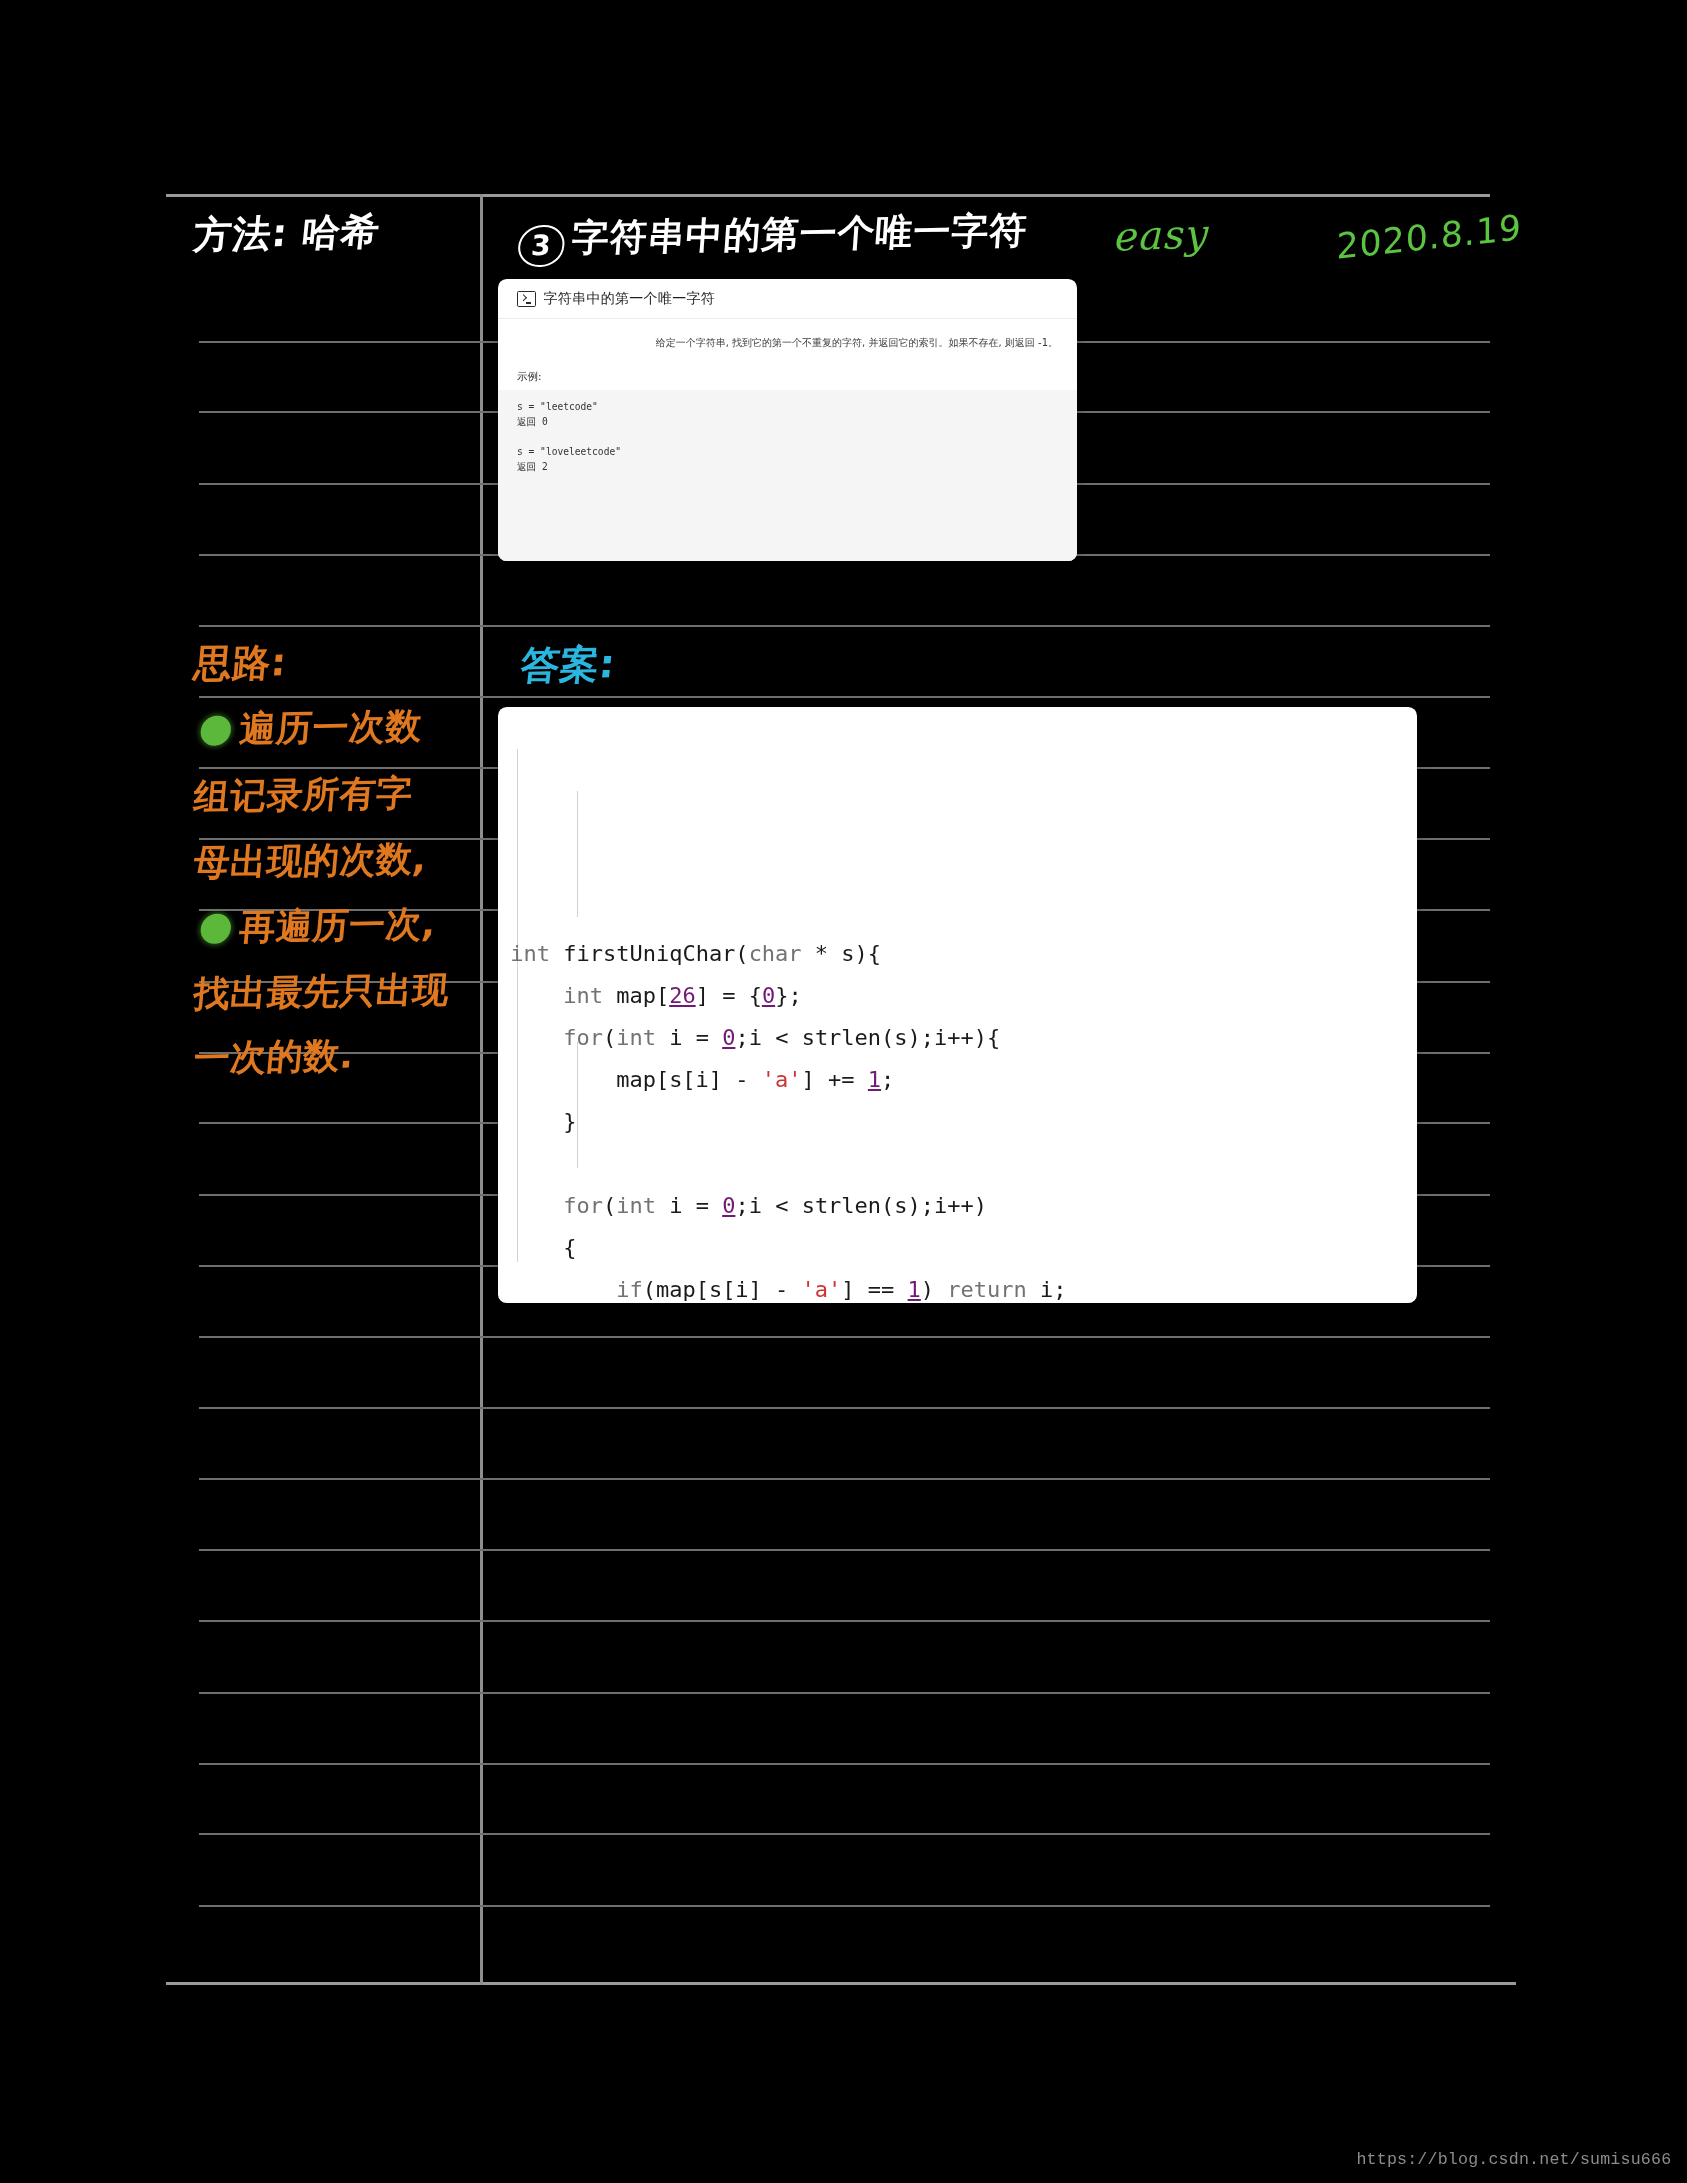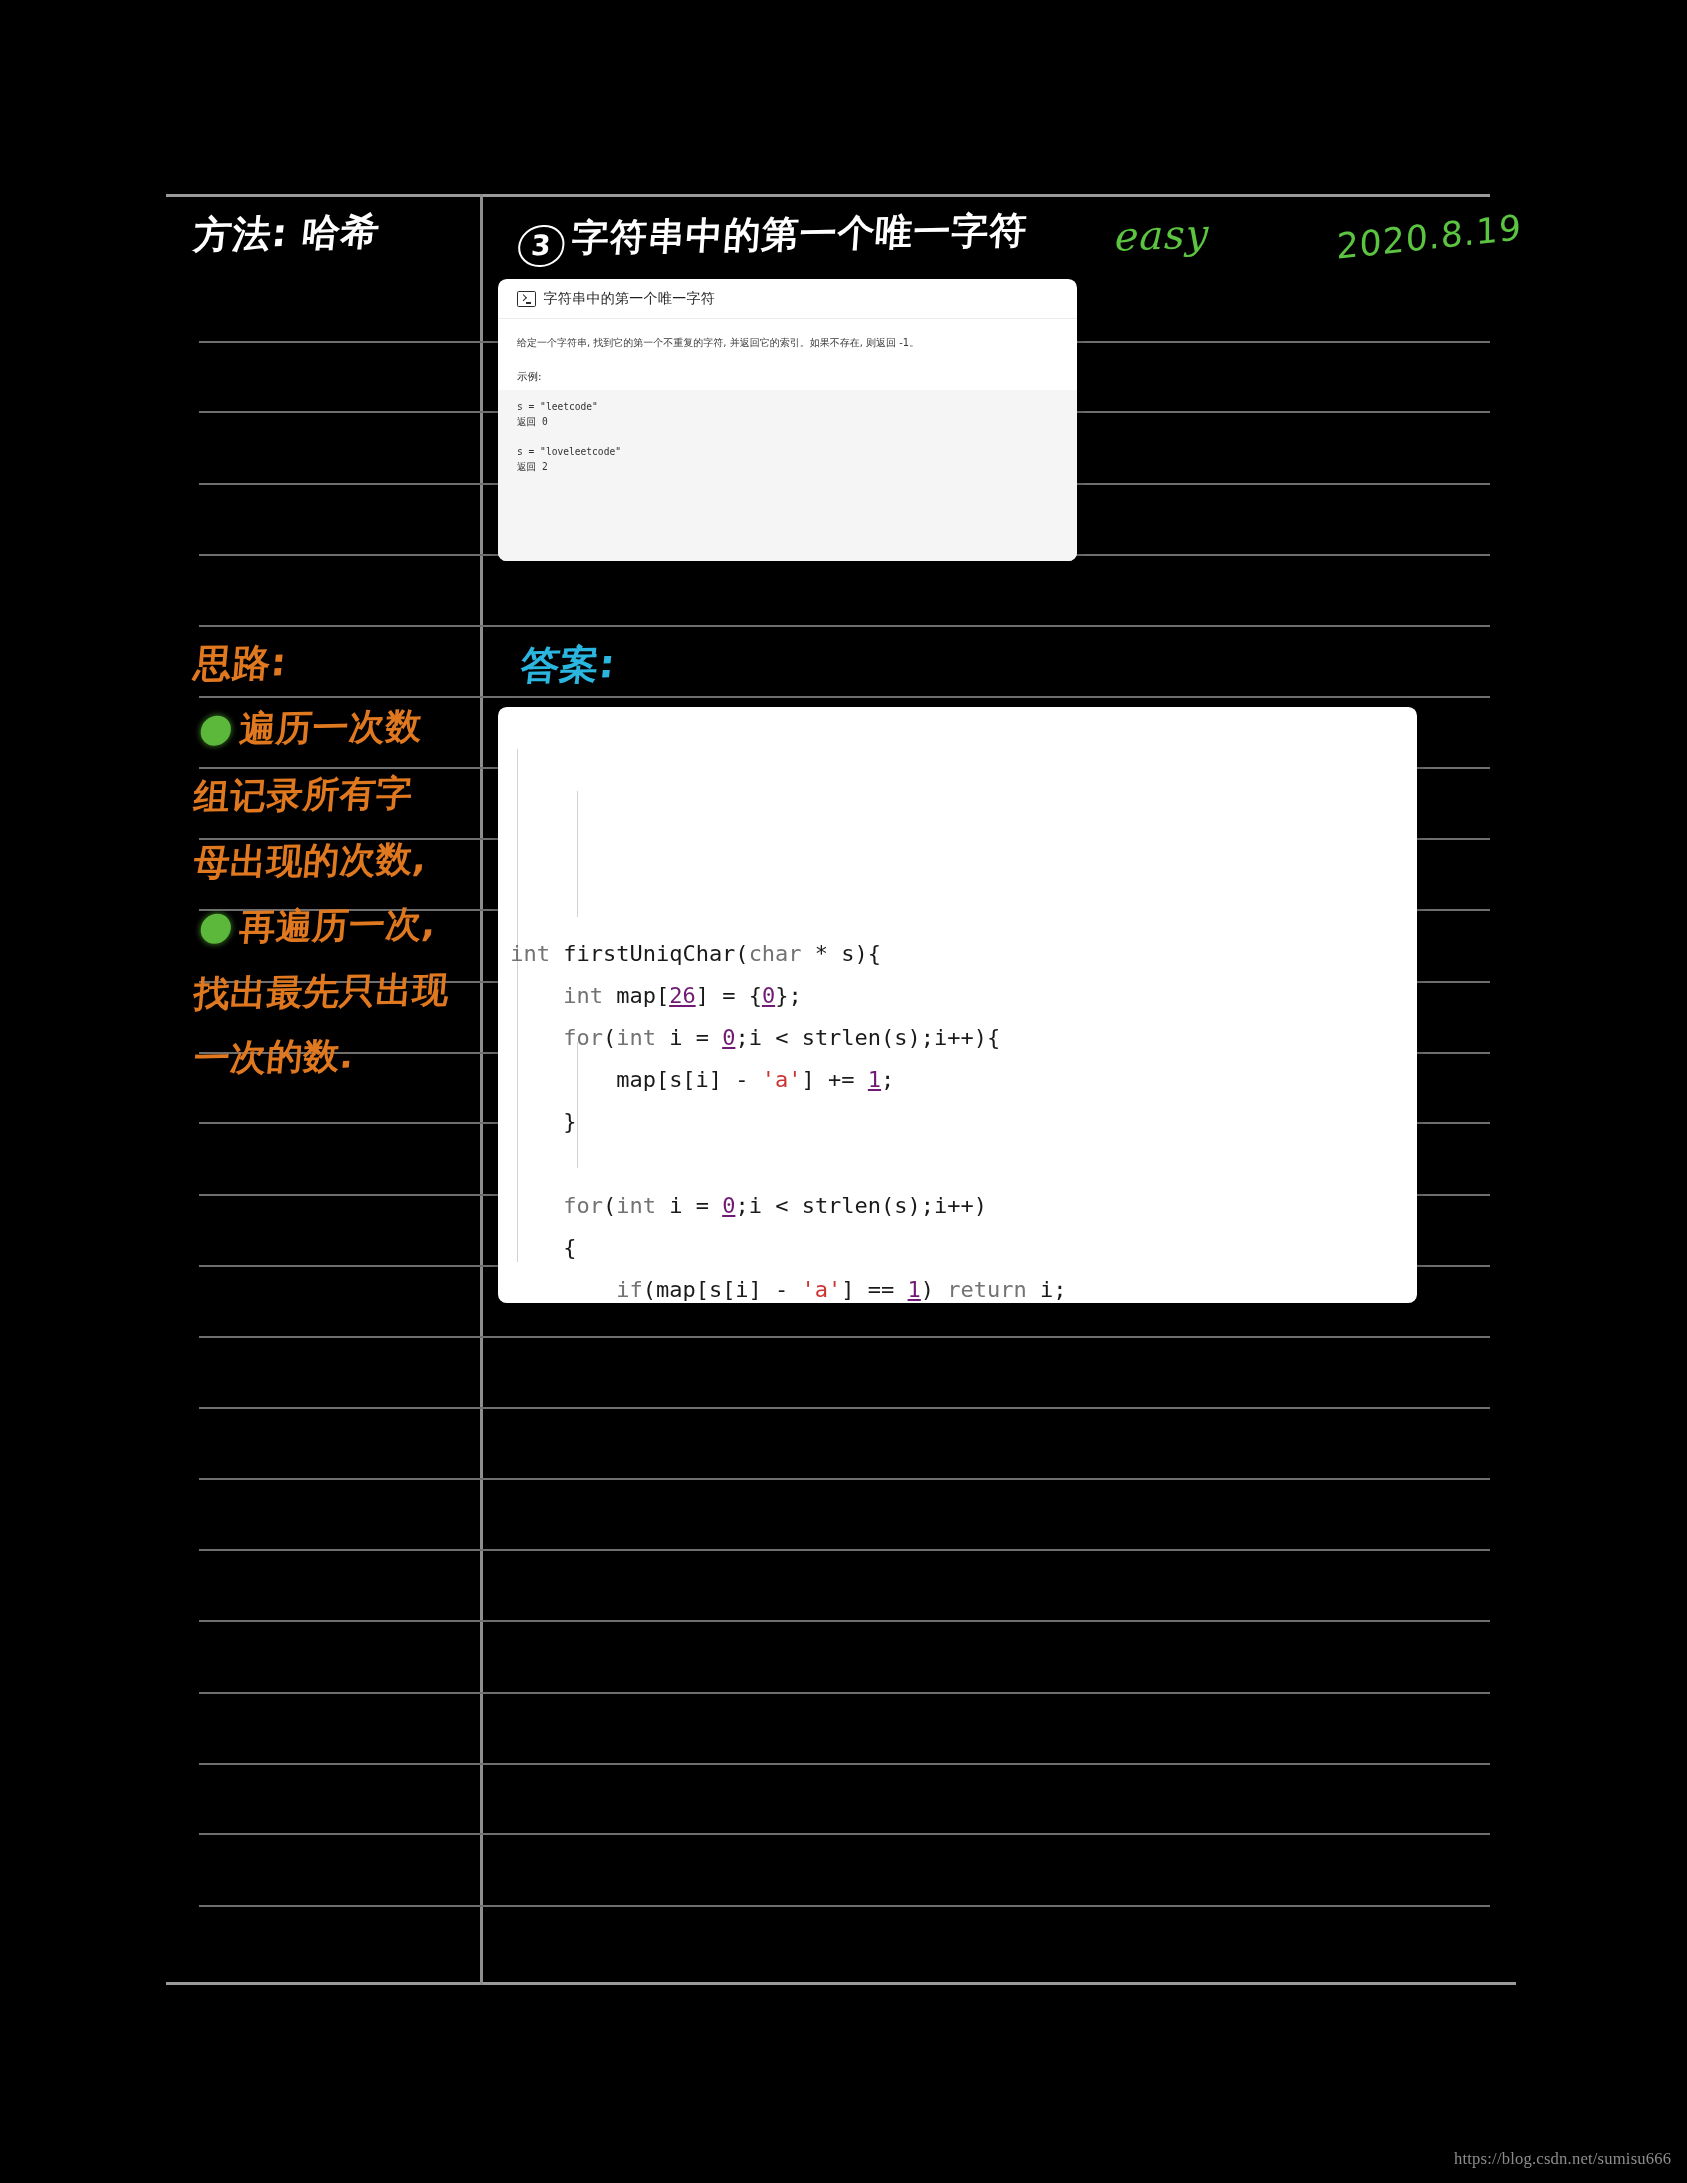--- a/index.html
+++ b/index.html
@@ -202,20 +202,21 @@
     font-size: 14px;
     color: #1f1f1f;
     letter-spacing: 0.3px;
   }
   #pc-desc {
     padding: 15.7px 19px 0 19px;
     font-family: "DejaVu Sans", sans-serif;
     font-size: 10px;
     color: #3a3a3a;
     line-height: 1.6;
+    text-align: right;
   }
   #pc-example-label {
     padding: 19px 19px 6.1px 19px;
     font-family: "DejaVu Sans", sans-serif;
     font-size: 10.5px;
     font-weight: normal;
     color: #1f1f1f;
   }
   #pc-example {
     margin: 0 0 0 0;
@@ -265,21 +266,21 @@
   }
   #g1 { left: 19px;  top: 42px;  height: 513px; }
   #g2 { left: 79px;  top: 84px;  height: 126px; }
   #g3 { left: 79px;  top: 335px; height: 126px; }
 
   
   #watermark {
     position: absolute;
     right: 15.7px;
     bottom: 15px;
-    font-family: Liberation Serif, serif;
+    font-family: Liberation Mono, monospace;
     font-size: 16.6px;
     color: #8c8c8c;
     letter-spacing: 0.2px;
     margin-top: 27px;
   }
 </style>
 </head>
 <body>
 
 <div id="page">

